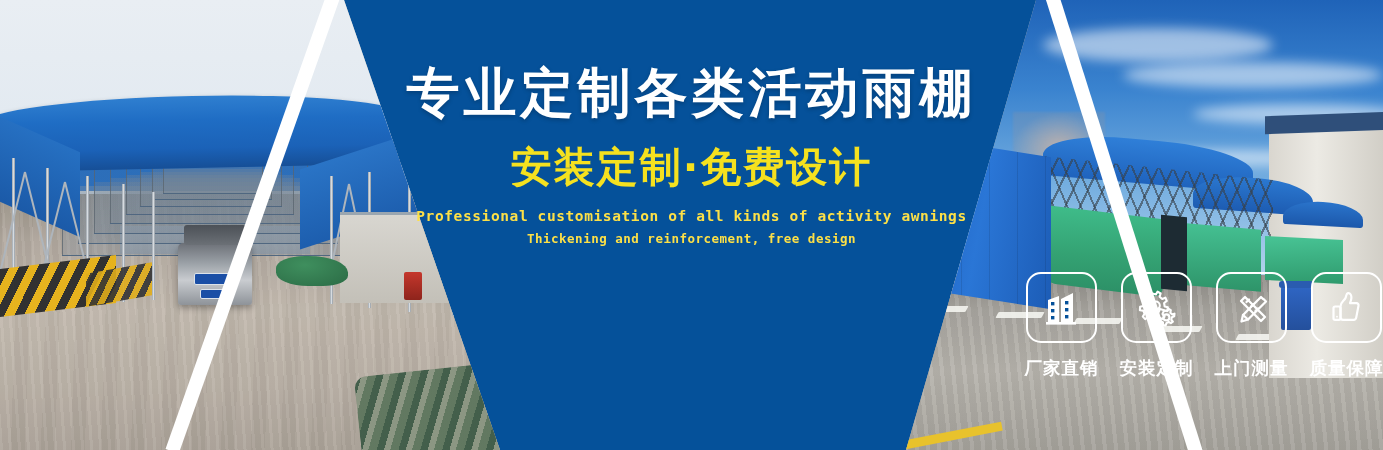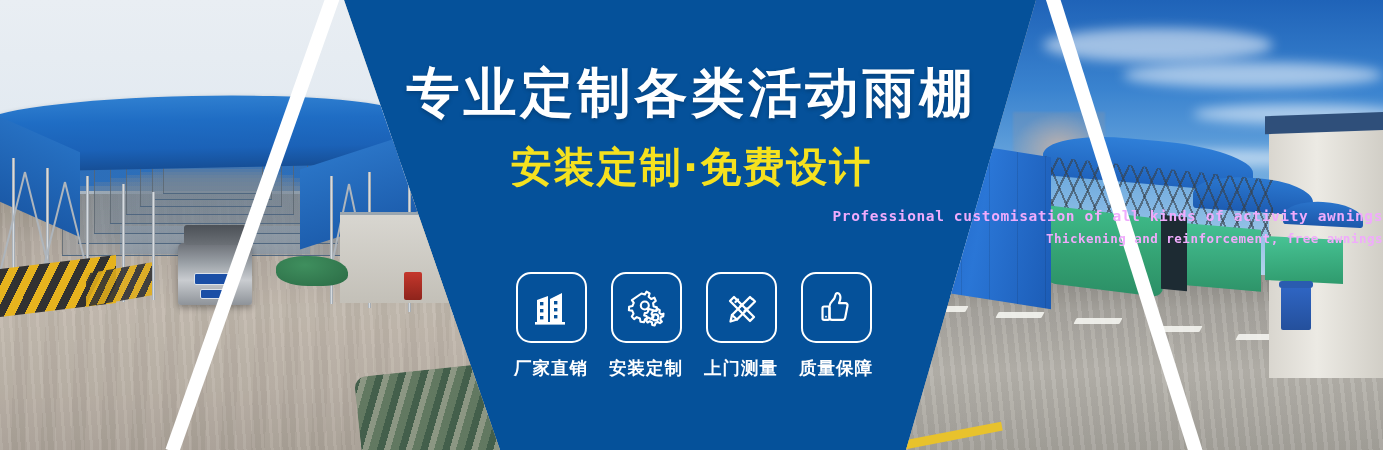--- a/index.html
+++ b/index.html
@@ -276,29 +276,29 @@
     position:absolute;left:0;right:0;top:140px;
     text-align:center;
     color:#f5e11f;
     font-size:41px;
     font-weight:bold;
     letter-spacing:2px;
     font-family:"DejaVu Sans","Liberation Sans",sans-serif;
   }
   .en1,.en2{
     position:absolute;left:0;right:0;
-    text-align:right;color:#f0abfc;
+    text-align:center;color:#fde047;
     font-family:"DejaVu Sans Mono","Liberation Mono",monospace;
   }
   .en1{top:208px;font-size:14.5px;letter-spacing:.6px;font-weight:bold;}
   .en2{top:231px;font-size:12.5px;letter-spacing:.5px;font-weight:bold;}
 
   .features{
     position:absolute;left:4px;right:0;top:272px;
-    display:flex;justify-content:center;gap:22px;
+    display:flex;justify-content:flex-end;gap:22px;
   }
   .feature{width:73px;display:flex;flex-direction:column;align-items:center;}
   .icon-box{
     width:67px;height:67px;
     border:2.4px solid #ffffff;
     border-radius:15px;
     display:flex;align-items:center;justify-content:center;
   }
   .icon-box svg{display:block;}
   .feature-label{
@@ -396,21 +396,21 @@
   </div>
 
   <div class="divider left"></div>
   <div class="divider right"></div>
 
   <div class="center">
 
     <div class="headline">专业定制各类活动雨棚</div>
     <div class="subhead">安装定制·免费设计</div>
     <div class="en1">Professional customisation of all kinds of activity awnings</div>
-    <div class="en2">Thickening and reinforcement, free awnings</div>
+    <div class="en2">Thickening and reinforcement, free design</div>
 
     <div class="features">
 
       <div class="feature">
         <div class="icon-box">
           <svg width="40" height="40" viewBox="0 0 40 40" aria-hidden="true">
             <path d="M6 34 L6 12 L17 8 L17 34 Z" fill="#ffffff"></path>
             <path d="M19 34 L19 11 L31 5 L31 34 Z" fill="#ffffff"></path>
             <rect x="9" y="14" width="3.4" height="3.4" fill="#05519a"></rect>
             <rect x="9" y="21" width="3.4" height="3.4" fill="#05519a"></rect>

